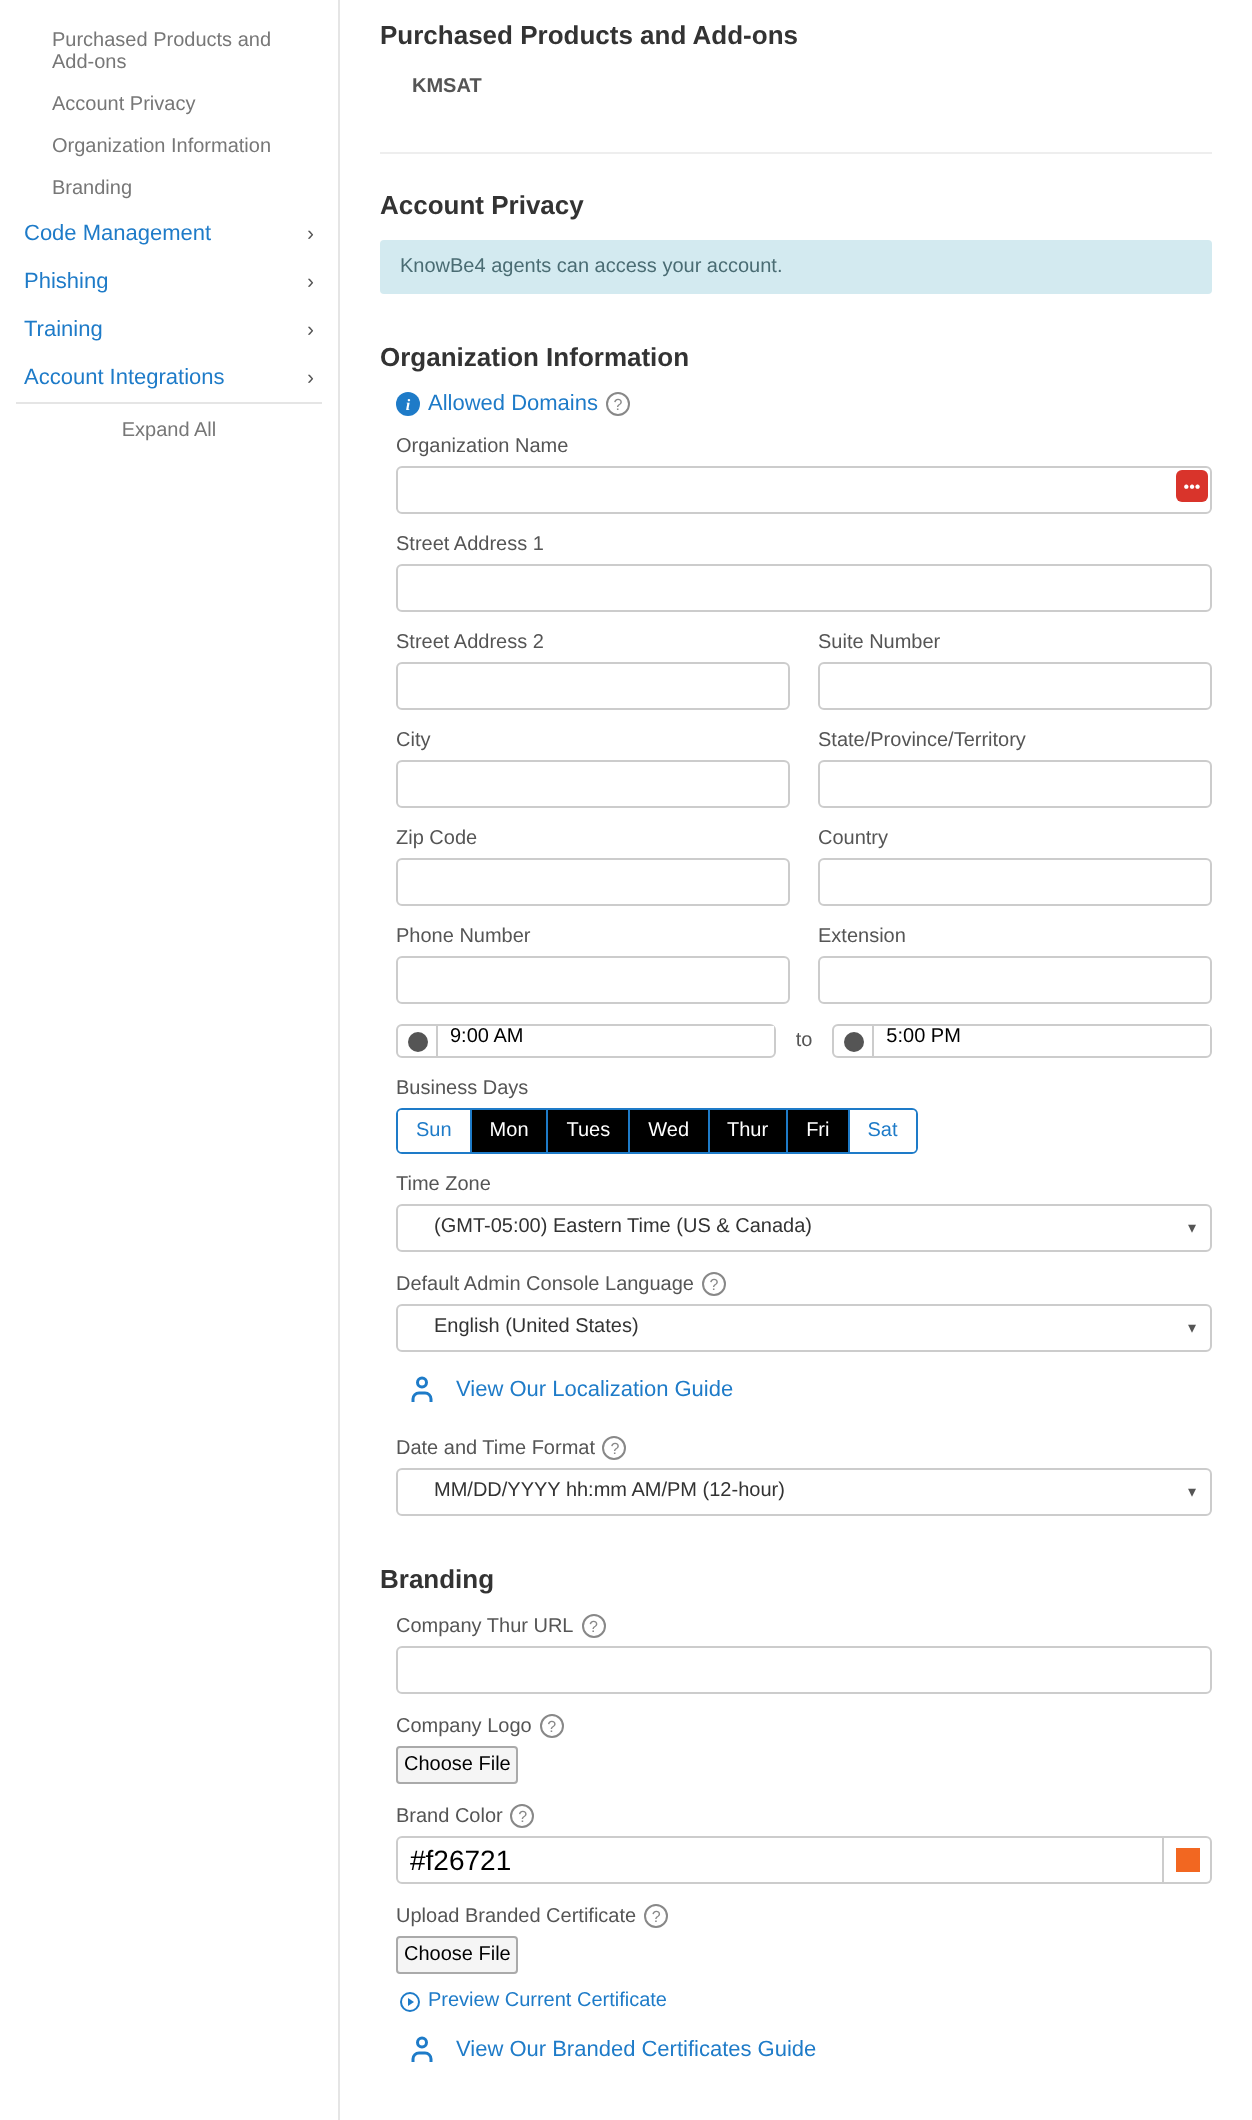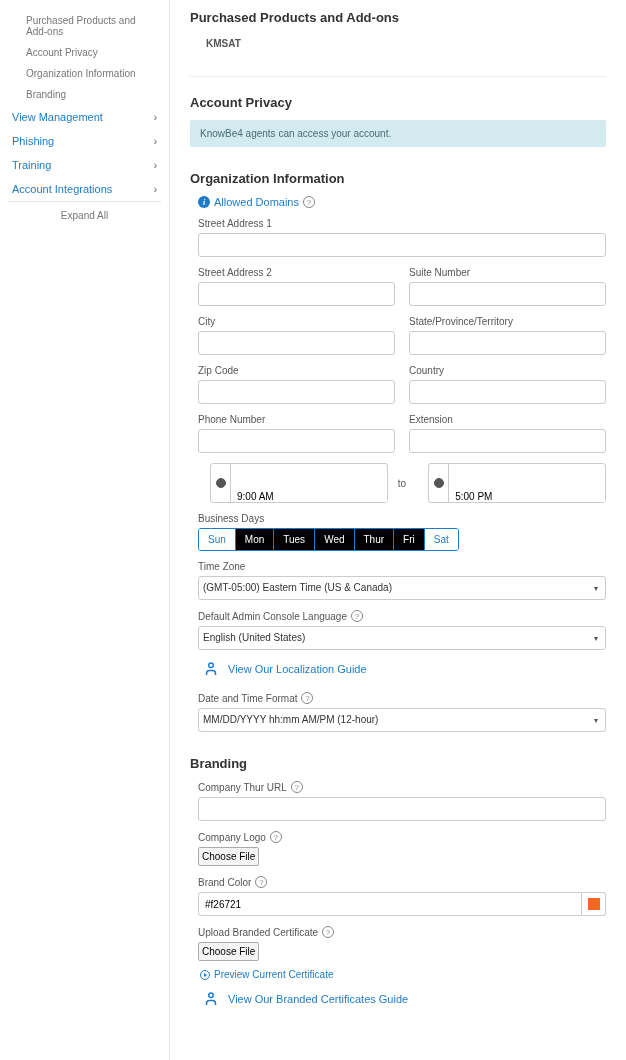--- a/index.html
+++ b/index.html
@@ -23,56 +23,56 @@
 .help-circle { display: inline-flex; align-items: center; justify-content: center; width: 12px; height: 12px; border: 1px solid #888; border-radius: 50%; font-size: 8px; color: #888; }
 .info-icon { display: inline-flex; align-items: center; justify-content: center; width: 12px; height: 12px; border-radius: 50%; background: #1e7bc8; color: #fff; font-size: 8px; font-weight: bold; font-style: italic; font-family: Georgia, serif; }
 .field { margin-bottom: 10px; }
 .field-label { font-size: 10px; color: #555; margin-bottom: 4px; display: flex; align-items: center; gap: 4px; }
 .input { width: 100%; border: 1px solid #ccc; border-radius: 3px; padding: 5px 6px; font-size: 10px; height: 24px; background: #fff; }
 .row { display: flex; gap: 14px; }
 .col { flex: 1; }
 .org-name-wrap { position: relative; }
 .org-badge { position: absolute; right: 2px; top: 2px; width: 16px; height: 16px; background: #d9342b; border-radius: 3px; color: #fff; font-size: 8px; display: flex; align-items: center; justify-content: center; }
 .time-row { display: flex; align-items: center; gap: 10px; }
-.time-input-group { flex: 1; display: flex; align-items: flex-end; border: 1px solid #ccc; border-radius: 3px; height: 40px; margin-left: 12px; }
+.time-input-group { flex: 1; display: flex; align-items: flex-start; border: 1px solid #ccc; border-radius: 3px; height: 17px; }
 .clock-icon { width: 20px; display: flex; align-items: center; justify-content: center; border-right: 1px solid #ccc; height: 100%; }
 .clock { width: 10px; height: 10px; border: 1px solid #555; border-radius: 50%; background: #555; }
 .time-input { border: none; padding: 0 6px; font-size: 10px; flex: 1; outline: none; }
 .to-label { font-size: 10px; color: #555; }
 .days-row { display: flex; border: 1px solid #1e7bc8; border-radius: 3px; overflow: hidden; width: fit-content; }
 .day-btn { padding: 5px 9px; font-size: 10px; background: #fff; color: #1e7bc8; border-right: 1px solid #1e7bc8; cursor: pointer; }
 .day-btn:last-child { border-right: none; }
 .day-btn.active { background: #000000; color: #fff; }
 .select-wrap { position: relative; }
-.select { width: 100%; border: 1px solid #ccc; border-radius: 3px; padding: 5px 4px; font-size: 10px; height: 24px; background: #fff; appearance: none; cursor: pointer; }
+.select { width: 100%; border: 1px solid #ccc; border-radius: 3px; padding: 5px 18px; font-size: 10px; height: 24px; background: #fff; appearance: none; cursor: pointer; }
 .select-arrow { position: absolute; right: 8px; top: 50%; transform: translateY(-50%); font-size: 8px; color: #555; pointer-events: none; }
 .link-row { display: flex; align-items: center; gap: 8px; color: #1e7bc8; font-size: 11px; margin: 10px 0 14px 4px; cursor: pointer; }
 .guide-icon { width: 18px; height: 18px; }
 .file-btn { border: 1px solid #aaa; background: #f5f5f5; padding: 3px 3px; font-size: 10px; border-radius: 2px; cursor: pointer; }
 .color-row { display: flex; }
-.color-input { flex: 1; border: 1px solid #ccc; border-radius: 3px 0 0 3px; padding: 5px 6px; font-size: 10px; height: 24px; }
+.color-input { flex: 1; border: 1px solid #ccc; border-radius: 3px 0 0 3px; padding: 5px 6px; font-size: 14px; height: 24px; }
 .color-box { width: 24px; height: 24px; border: 1px solid #ccc; border-left: none; border-radius: 0 3px 3px 0; display: flex; align-items: center; justify-content: center; }
 .color-swatch { width: 12px; height: 12px; }
 .preview-link { color: #1e7bc8; font-size: 10px; margin: 8px 0 0 2px; display: flex; align-items: center; gap: 4px; cursor: pointer; }
 .preview-icon-o { display:inline-block; width:10px; height:10px; border:1.5px solid #1e7bc8; border-radius:50%; position:relative; }
 .preview-icon-o::after { content:''; position:absolute; left:3px; top:2px; border-left:3px solid #1e7bc8; border-top:2px solid transparent; border-bottom:2px solid transparent; }
 </style>
 </head>
 <body>
 
 <div class="page">
   <div class="sidebar">
     <div class="sub-nav">
       <div class="sub-nav-item">Purchased Products and Add-ons</div>
       <div class="sub-nav-item">Account Privacy</div>
       <div class="sub-nav-item">Organization Information</div>
       <div class="sub-nav-item">Branding</div>
     </div>
     <div class="nav-item">
-      <span>View Management</span>
+      <span>Code Management</span>
       <span class="chevron">›</span>
     </div>
     <div class="nav-item">
       <span>Phishing</span>
       <span class="chevron">›</span>
     </div>
     <div class="nav-item">
       <span>Training</span>
       <span class="chevron">›</span>
     </div>
@@ -100,20 +100,27 @@
 
     <div class="section">
       <div class="section-title">Organization Information</div>
       <div class="sub-section">
         <div class="allowed-domains">
           <span class="info-icon">i</span>
           <span>Allowed Domains</span>
           <span class="help-circle">?</span>
         </div>
 
+        <div class="field">
+          <div class="field-label">Organization Name</div>
+          <div class="org-name-wrap">
+            <input class="input" style="">
+            <div class="org-badge">•••</div>
+          </div>
+        </div>
 
         <div class="field">
           <div class="field-label">Street Address 1</div>
           <input class="input" style="">
         </div>
 
         <div class="row">
           <div class="col field">
             <div class="field-label">Street Address 2</div>
             <input class="input" style="">

